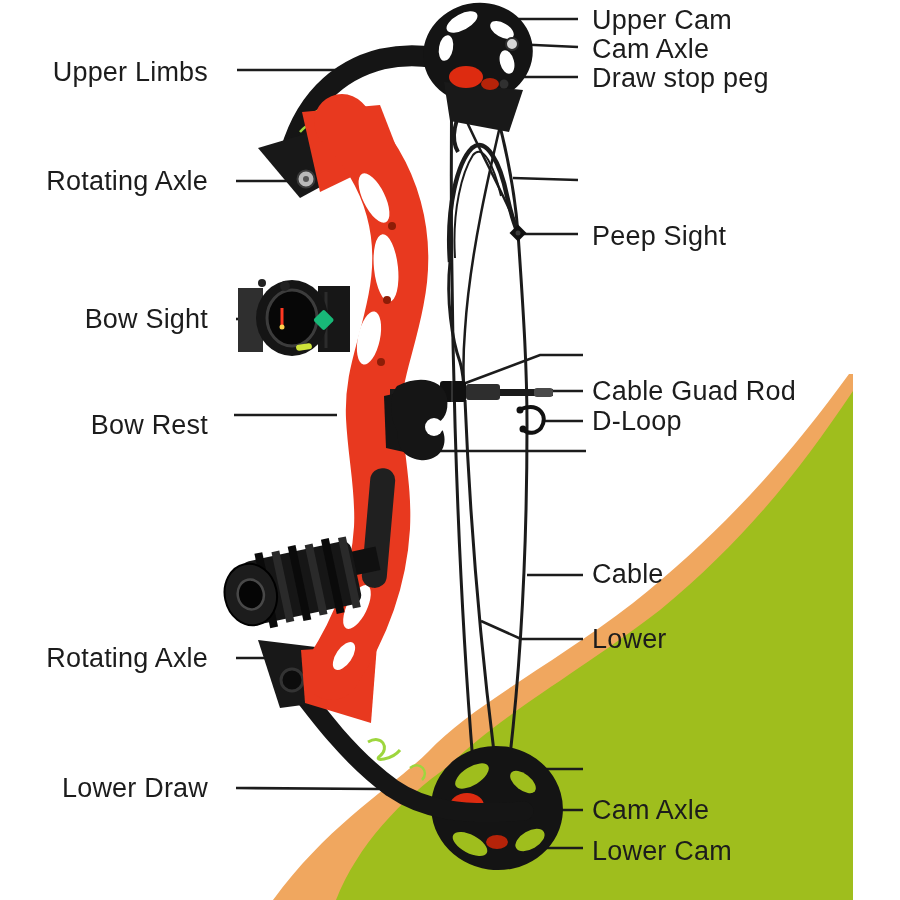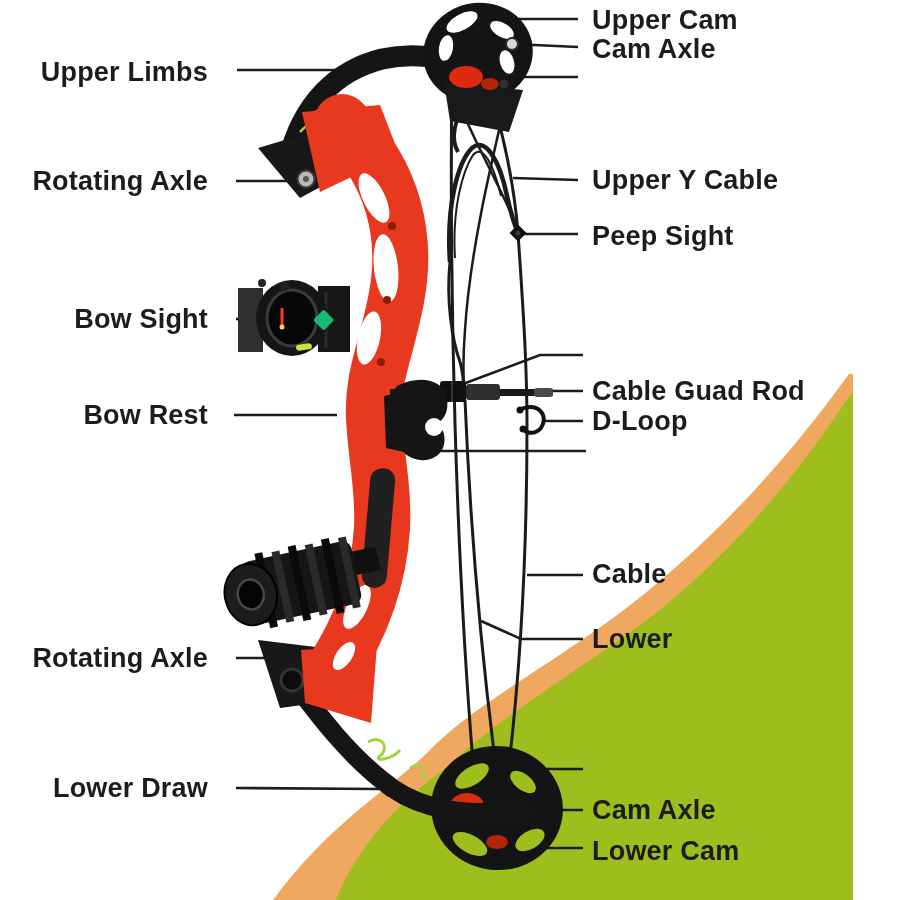--- a/index.html
+++ b/index.html
@@ -2,21 +2,21 @@
 <html><head>
 <meta charset="utf-8">
 <style>
   html,body{margin:0;padding:0;background:#ffffff;}
   .stage{
     position:relative;width:900px;height:900px;overflow:hidden;background:#ffffff;
     font-family:"Liberation Sans","DejaVu Sans",sans-serif;
   }
   .stage svg{position:absolute;inset:0;display:block;}
   .lbl{
-    position:absolute;height:34px;line-height:34px;font-size:27px;font-weight:700;
+    position:absolute;height:34px;line-height:34px;font-size:27px;font-weight:400;
     color:#1c1c1c;white-space:nowrap;letter-spacing:0.2px;
   }
   .lbl.left{right:692px;text-align:right;margin-left:8px;}
   .lbl.right{left:592px;text-align:left;}
 </style>
 </head>
 <body>
 
 <div class="stage">
 
@@ -182,27 +182,27 @@
     <path d="M 521,409 C 539,402 549,416 541,428 C 536,434 528,434 524,430" stroke="#111" stroke-width="4" fill="none"></path>
     <circle cx="520" cy="410" r="3.5" fill="#111"></circle>
     <circle cx="523" cy="429" r="3.5" fill="#111"></circle>
   </g>
 
 </svg>
 
   <div class="lbl left" style="top:55px">Upper Limbs</div>
   <div class="lbl left" style="top:164px">Rotating Axle</div>
   <div class="lbl left" style="top:302px">Bow Sight</div>
-  <div class="lbl left" style="top:398px">Bow Rest</div>
+  <div class="lbl left" style="top:408px">Bow Rest</div>
   <div class="lbl left" style="top:641px">Rotating Axle</div>
   <div class="lbl left" style="top:771px">Lower Draw</div>
 
   <div class="lbl right" style="top:3px">Upper Cam</div>
   <div class="lbl right" style="top:32px">Cam Axle</div>
-  <div class="lbl right" style="top:163px">Upper Y Cable</div>
+  <div class="lbl right" style="top:61px">Draw stop peg</div>
   <div class="lbl right" style="top:219px">Peep Sight</div>
   <div class="lbl right" style="top:374px">Cable Guad Rod</div>
   <div class="lbl right" style="top:404px">D-Loop</div>
   <div class="lbl right" style="top:557px">Cable</div>
   <div class="lbl right" style="top:622px">Lower</div>
   <div class="lbl right" style="top:793px">Cam Axle</div>
   <div class="lbl right" style="top:834px">Lower Cam</div>
 
 </div>
 

